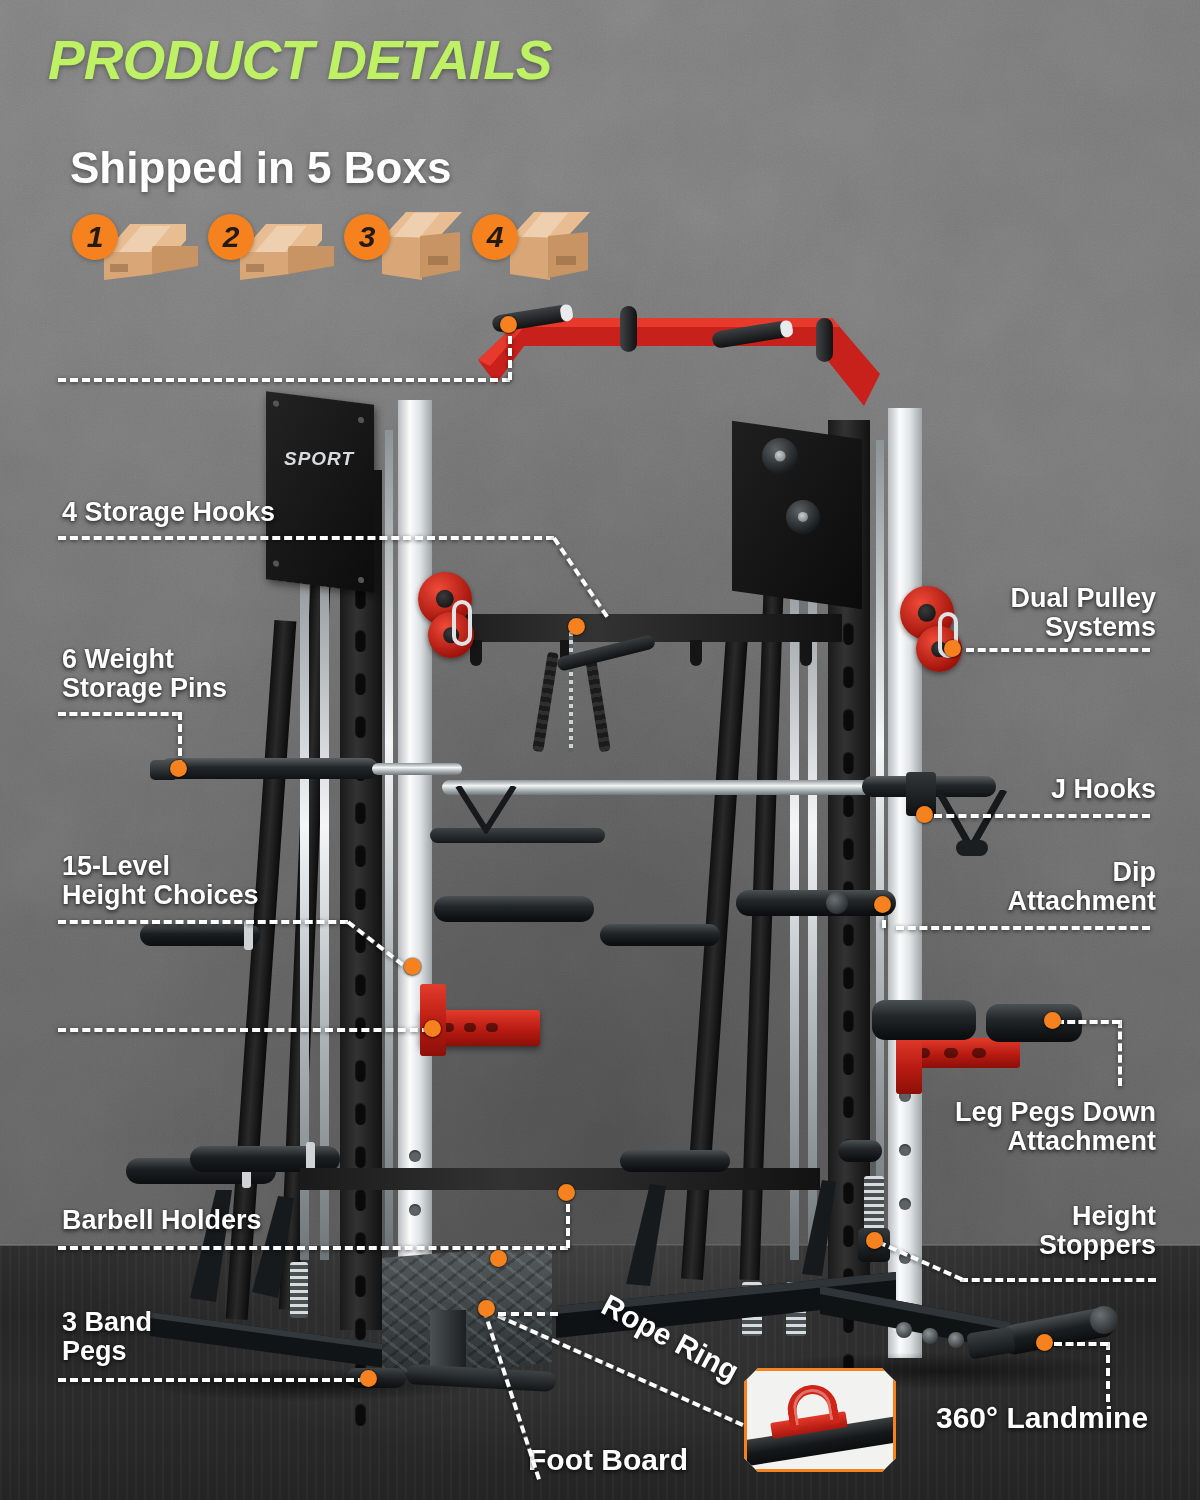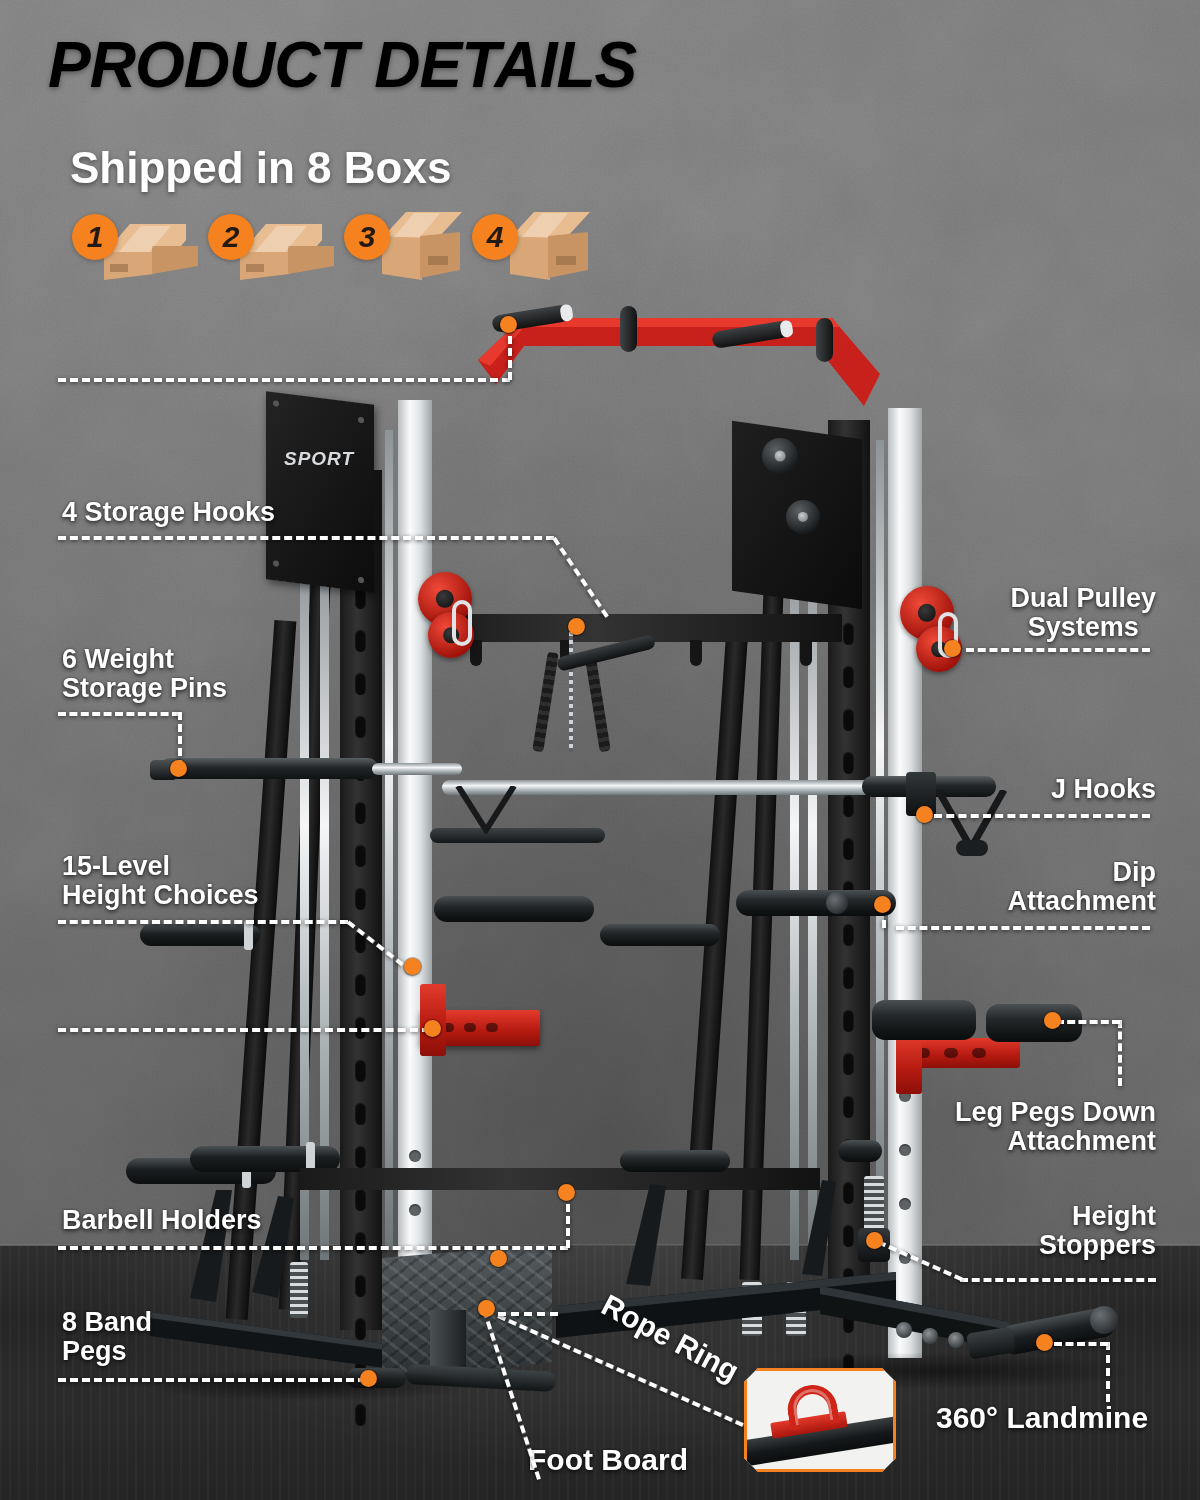--- a/index.html
+++ b/index.html
@@ -35,22 +35,22 @@
       radial-gradient(ellipse at 50% 0%, rgba(255,255,255,.09), rgba(255,255,255,0) 62%);
   }
   .floor-line {
     position:absolute; left:0; top:1244px; width:1200px; height:3px;
     background:linear-gradient(180deg, rgba(255,255,255,.13), rgba(0,0,0,.35));
   }
 
   
   .title {
     position:absolute; left:48px; top:28px;
-    font-size:64px; font-weight:bold; font-style:italic;
-    letter-spacing:-1px; color:#000000; white-space:nowrap;
+    font-size:55px; font-weight:bold; font-style:italic;
+    letter-spacing:-1px; color:#bef264; white-space:nowrap;
     text-shadow:0 2px 5px rgba(0,0,0,.35);
   }
   .subtitle {
     position:absolute; left:70px; top:143px;
     font-size:44px; font-weight:bold; color:#ffffff; white-space:nowrap;
     text-shadow:0 2px 5px rgba(0,0,0,.45);
   }
 
   
   .boxes { position:absolute; left:72px; top:206px; width:520px; height:80px; }
@@ -211,21 +211,21 @@
         <feTurbulence type="fractalNoise" baseFrequency="0.012" numOctaves="3"></feTurbulence>
       <feColorMatrix type="saturate" values="0"></feColorMatrix>
       </filter>
     <rect width="1200" height="1250" filter="url(#g2)" opacity="0.20"></rect>
   </svg>
   <div class="floor-line"></div>
   <div class="floor"></div>
   <div class="floor-sheen"></div>
 
   <div class="title">PRODUCT DETAILS</div>
-  <div class="subtitle">Shipped in 8 Boxs</div>
+  <div class="subtitle">Shipped in 5 Boxs</div>
 
   <div class="boxes">
 
     <div class="boxgrp" style="left:0">
       <div class="badge">
           <span>1</span>
         </div>
       <div class="carton" style="left:18px;top:18px;width:110px;height:58px">
         <div class="top" style="left:14px;top:0;width:82px;height:30px;clip-path:polygon(26px 0,96px 0,70px 30px,0 30px)"></div>
         <div class="lf" style="left:14px;top:28px;width:50px;height:28px;clip-path:polygon(0 0,50px 0,50px 22px,0 28px)"></div>
@@ -566,26 +566,26 @@
   <div class="dot" style="left:404px;top:958px"></div>
 
   <div class="dash-h" style="left:58px;top:1028px;width:372px"></div>
   <div class="dot" style="left:424px;top:1020px"></div>
 
   <div class="cl s28" style="left:62px;top:1206px">Barbell Holders</div>
   <div class="dash-h" style="left:58px;top:1246px;width:510px"></div>
   <div class="dash-v" style="left:566px;top:1192px;height:56px"></div>
   <div class="dot" style="left:558px;top:1184px"></div>
 
-  <div class="cl s28" style="left:62px;top:1308px">8 Band
+  <div class="cl s28" style="left:62px;top:1308px">3 Band
 Pegs</div>
   <div class="dash-h" style="left:58px;top:1378px;width:308px"></div>
   <div class="dot" style="left:360px;top:1370px"></div>
 
-  <div class="cl s28 r" style="right:44px;top:584px;text-align:center">Dual Pulley
+  <div class="cl s28 r" style="right:44px;top:584px;text-align:right">Dual Pulley
 Systems</div>
   <div class="dash-h" style="left:966px;top:648px;width:184px"></div>
   <div class="dot" style="left:944px;top:640px"></div>
 
   <div class="cl s28 r" style="right:44px;top:775px;text-align:right">J Hooks</div>
   <div class="dash-h" style="left:934px;top:814px;width:216px"></div>
   <div class="dot" style="left:916px;top:806px"></div>
 
   <div class="cl s28 r" style="right:44px;top:858px;text-align:right">Dip
 Attachment</div>

